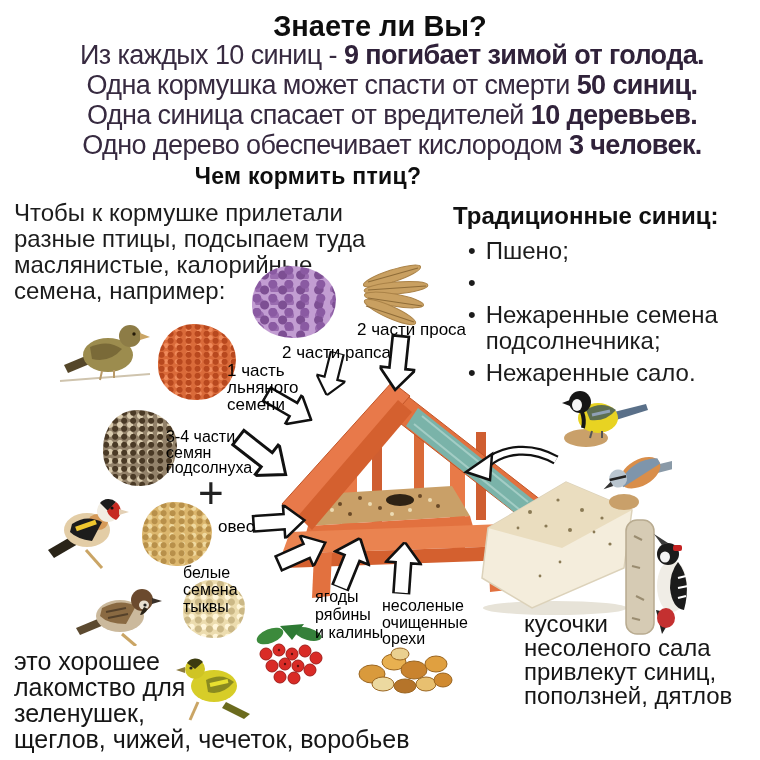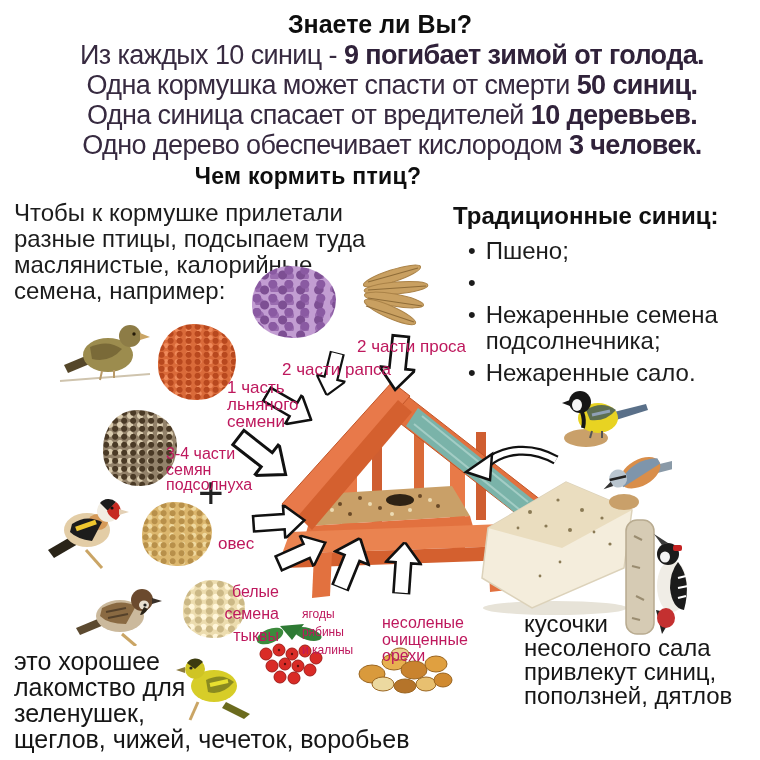--- a/index.html
+++ b/index.html
@@ -3,32 +3,32 @@
 <meta charset="utf-8">
 <style>
   html,body{margin:0;padding:0;background:#fff;}
   #poster{
     position:relative;width:760px;height:760px;background:#ffffff;overflow:hidden;
     font-family:"Liberation Sans", sans-serif;color:#1a1a1a;
   }
   .abs{position:absolute;}
   .pre{white-space:pre-line;}
   
-  .title{left:0;top:10px;width:760px;text-align:center;font-size:25px;font-weight:bold;color:#0e0e0e;}
+  .title{left:0;top:10px;width:760px;text-align:center;font-size:29px;font-weight:bold;color:#0e0e0e;}
   .facts{left:0;top:40px;width:760px;text-align:center;font-size:27px;line-height:30px;color:#372a40;letter-spacing:-0.6px;padding-left:12px;}
   .facts b{font-weight:bold;color:#30223a;}
   .subtitle{left:0;top:163px;width:616px;text-align:center;font-size:23px;font-weight:bold;color:#0e0e0e;letter-spacing:0.3px;}
   
   .intro{left:14px;top:200px;width:430px;font-size:24px;line-height:26px;color:#1c1c1c;}
   .trad-head{left:453px;top:202px;font-size:24px;font-weight:bold;color:#111;}
   .trad-list{left:468px;top:238px;width:292px;}
   .trad-item{display:flex;gap:10px;font-size:24px;line-height:26px;margin-bottom:6px;color:#1c1c1c;}
   .trad-item .dot{font-size:22px;line-height:26px;}
   
-  .lbl{font-size:17px;color:#be185d;line-height:18px;margin-top:17px;}
+  .lbl{font-size:17px;color:#000000;line-height:18px;}
   .plus{font-size:44px;color:#222;font-weight:400;}
   
   .cap-left{left:14px;top:648px;font-size:25px;line-height:26px;color:#161616;}
   .cap-right{left:524px;top:612px;font-size:24px;line-height:24px;color:#161616;}
   
   .pile{border-radius:46% 54% 50% 50% / 52% 48% 55% 45%;}
   .pile.rapeseed{background:
       radial-gradient(circle at 30% 30%, #8a5aa2 4px, transparent 5px),
       radial-gradient(circle at 70% 60%, #7d4f93 4px, transparent 5px),
       radial-gradient(circle at 50% 80%, #9a6cb0 4px, transparent 5px);
@@ -346,23 +346,23 @@
 
   <div class="abs lbl" style="left:357px;top:321px;">2 части проса</div>
   <div class="abs lbl" style="left:282px;top:344px;">2 части рапса</div>
   <div class="abs lbl pre" style="left:227px;top:362px;line-height:17px;">1 часть
 льняного
 семени</div>
   <div class="abs lbl pre" style="left:166px;top:429px;font-size:16px;line-height:15.5px;">3-4 части
 семян
 подсолнуха</div>
   <div class="abs lbl" style="left:218px;top:518px;text-align:center;">овес</div>
-  <div class="abs lbl pre" style="left:183px;top:564px;width:96px;text-align:right;font-size:16px;line-height:22px;">белые семена
+  <div class="abs lbl pre" style="left:183px;top:564px;width:96px;text-align:left;font-size:16px;line-height:17px;">белые семена
 тыквы</div>
-  <div class="abs lbl pre" style="left:302px;top:588px;font-size:12px;line-height:18px;">ягоды
+  <div class="abs lbl pre" style="left:315px;top:588px;font-size:16px;line-height:18px;">ягоды
 рябины
 и калины</div>
   <div class="abs lbl pre" style="left:382px;top:598px;font-size:16px;line-height:16.5px;">несоленые
 очищенные
 орехи</div>
 
   <div class="abs cap-right pre">кусочки
 несоленого сала
 привлекут синиц,
 поползней, дятлов</div>

